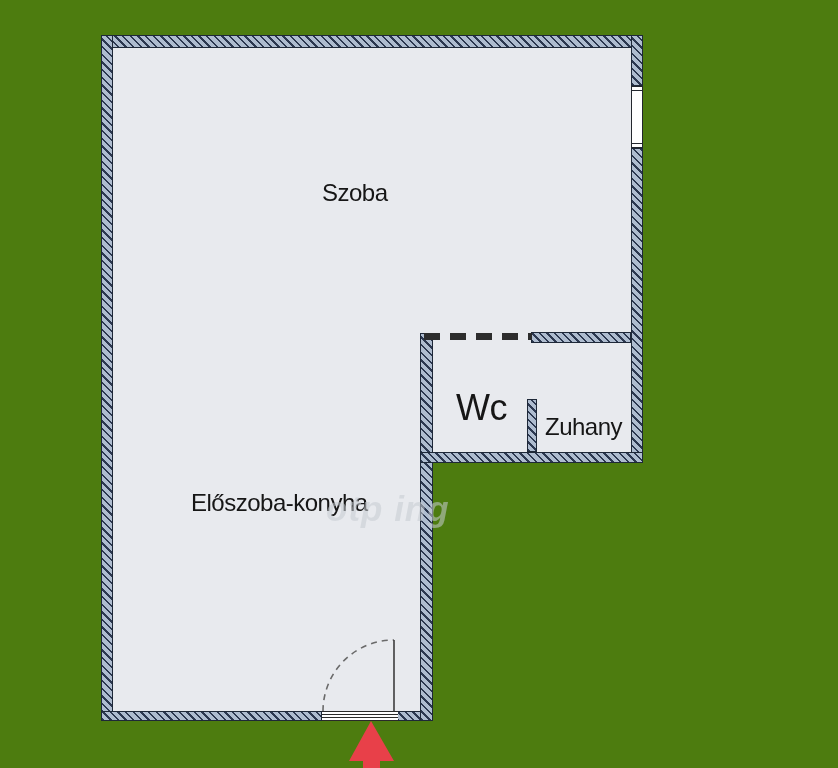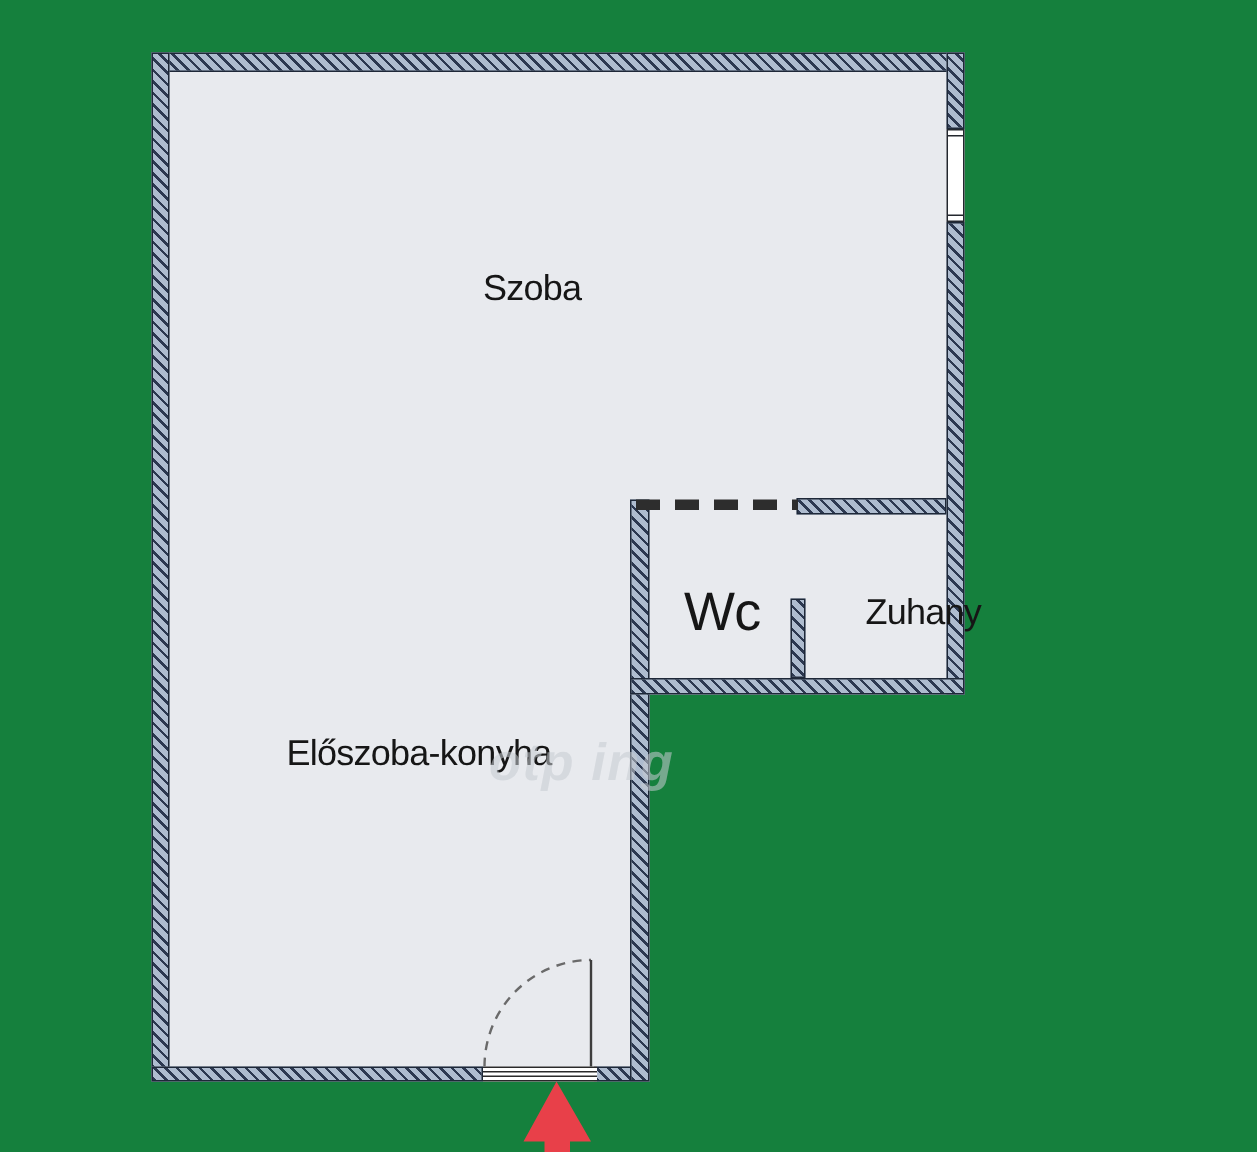--- a/index.html
+++ b/index.html
@@ -1,17 +1,17 @@
 <!DOCTYPE html>
 <html><head>
 <meta charset="utf-8">
 <style>
   html,body{margin:0;padding:0;background:#fff;}
   #canvas{
-    position:relative;width:838px;height:768px;background:#15803d;overflow:hidden;
+    position:relative;width:838px;height:768px;background:#4d7c0f;overflow:hidden;
     font-family:"Liberation Sans",sans-serif;color:#161616;
   }
   
   #floor{
     position:absolute;left:0;top:0;width:838px;height:768px;
     background:#e8eaee;
     clip-path:polygon(101px 35px,643px 35px,643px 463px,433px 463px,433px 721px,101px 721px);
     z-index:1;
   }
   .wall{
@@ -54,21 +54,21 @@
   }
   .sill-line{position:absolute;left:0;right:0;height:1px;background:#2a2a2a;}
   .sill-line.a{top:2px;}
   .sill-line.b{bottom:2px;}
 
   svg#overlay{position:absolute;left:0;top:0;z-index:6;}
 
   .room-label{position:absolute;z-index:5;font-size:24px;letter-spacing:-0.5px;white-space:nowrap;}
   #label-szoba{left:322px;top:179px;}
   #label-wc{left:456px;top:387px;font-size:36px;}
-  #label-zuhany{left:545px;top:395px;margin-left:32px;}
+  #label-zuhany{left:545px;top:413px;}
   #label-eloszoba{left:191px;top:489px;}
   #label-note{left:459px;top:563px;z-index:5;}
   .note-label{position:absolute;font-size:24px;letter-spacing:-0.5px;white-space:nowrap;}
   #watermark{
     position:absolute;left:326px;top:489px;z-index:7;
     font-size:35px;font-weight:bold;font-style:italic;
     color:#c7ccd2;opacity:0.55;letter-spacing:1px;white-space:nowrap;
   }
 </style>
 </head>

